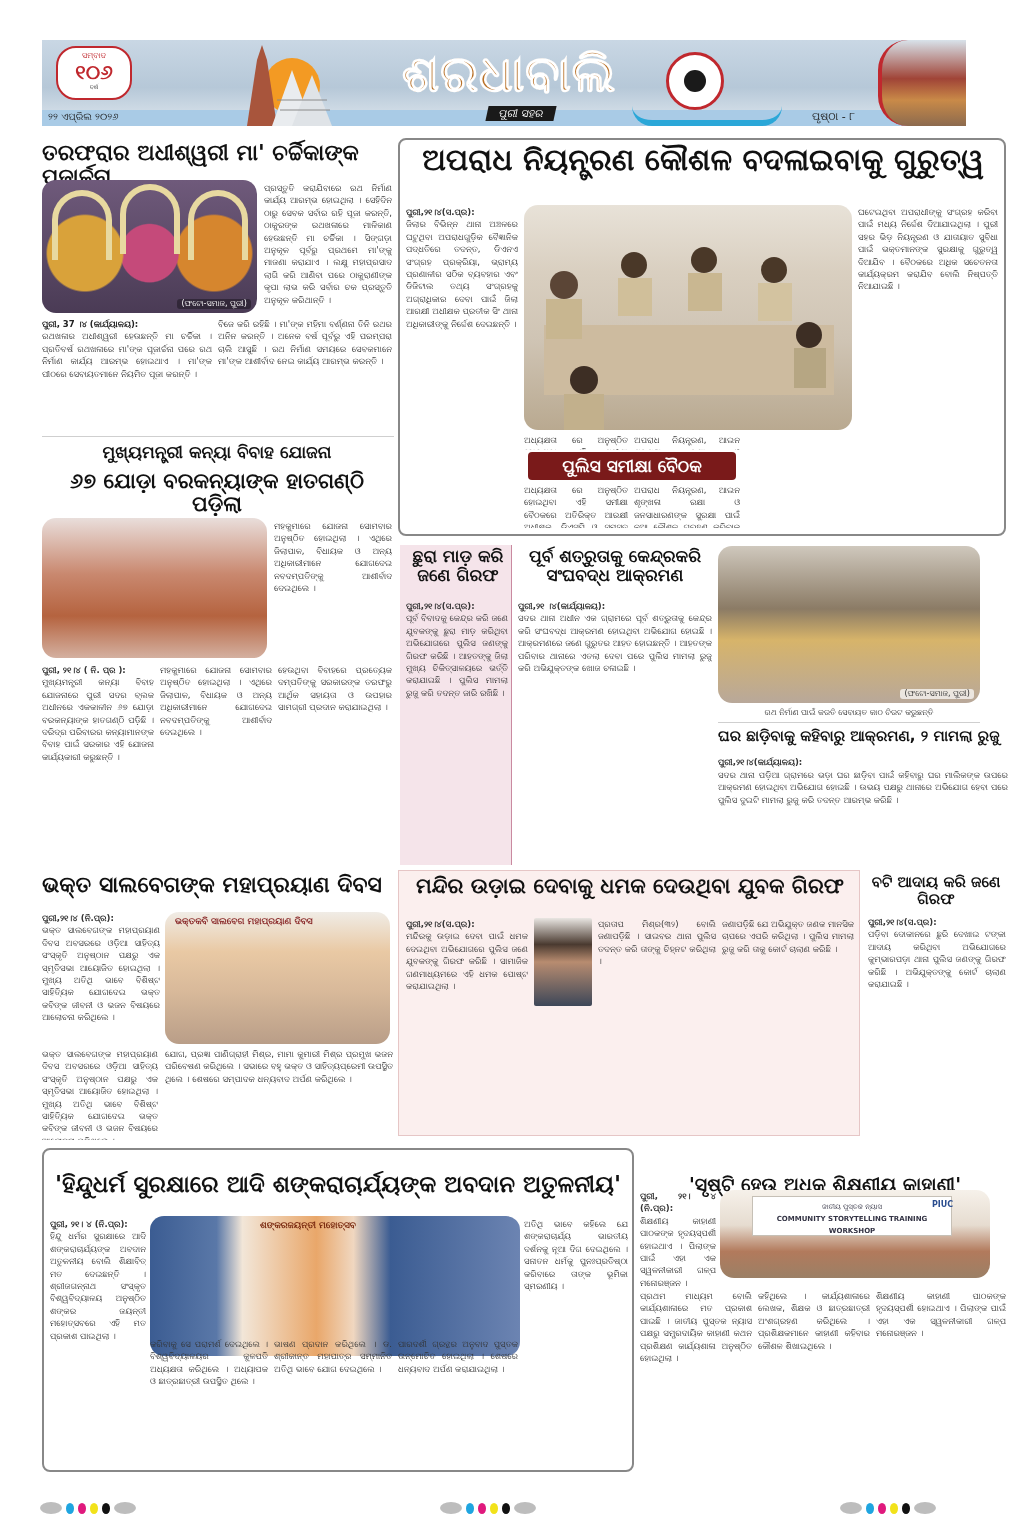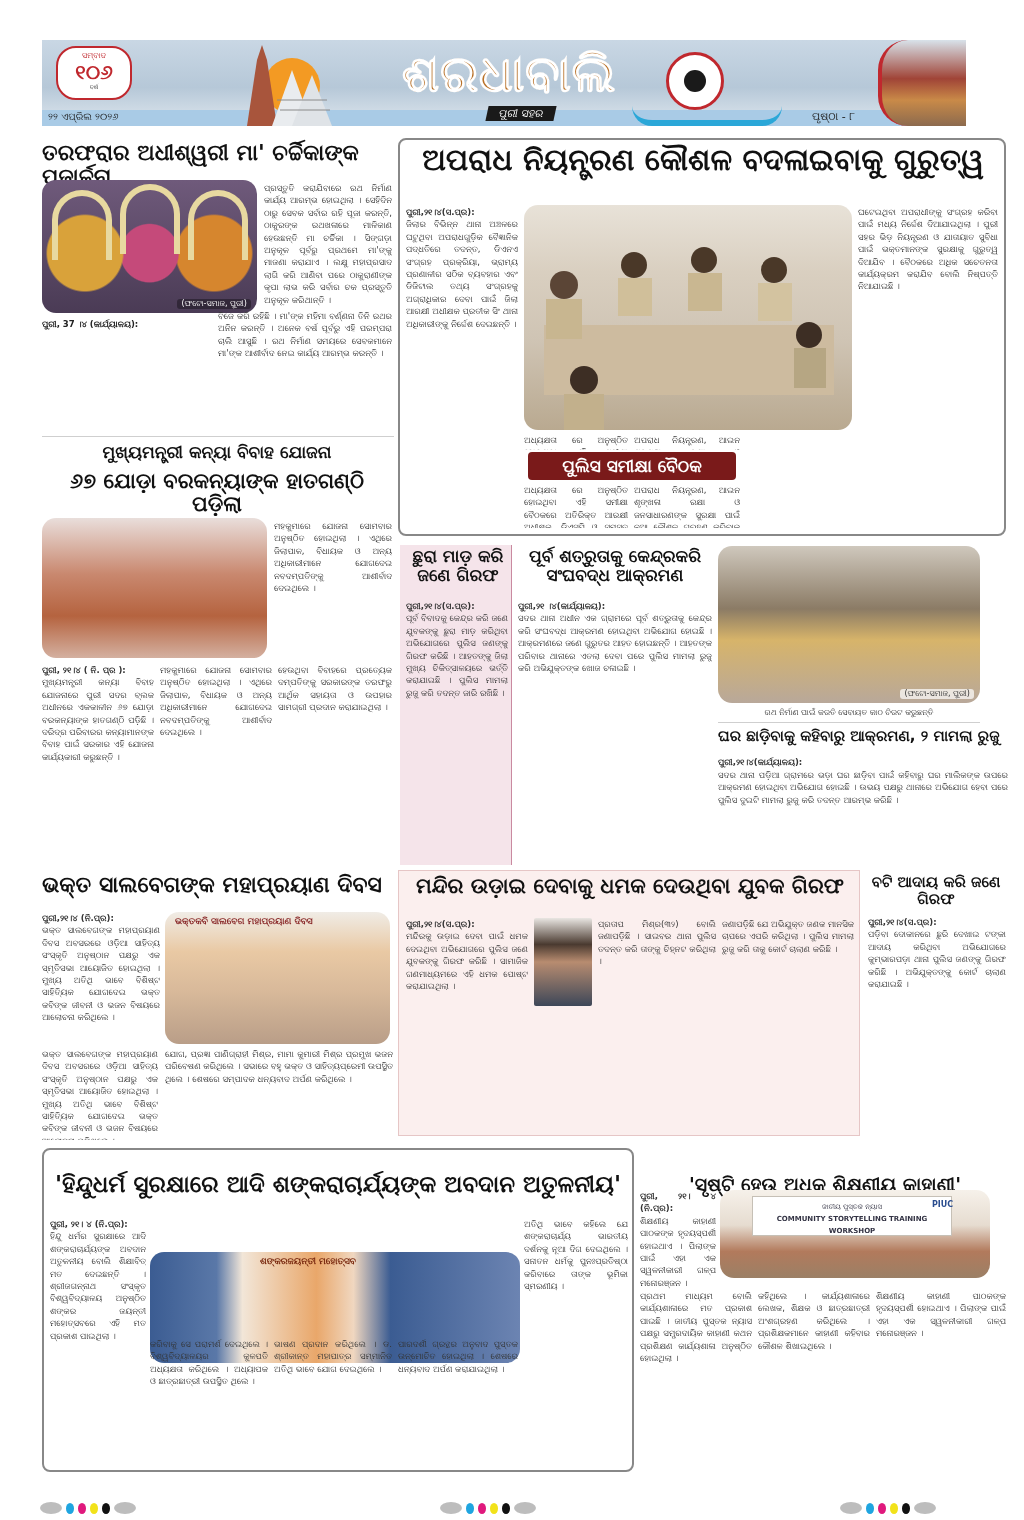--- a/index.html
+++ b/index.html
@@ -79,22 +79,22 @@
   .s9-box { position: absolute; left: 398px; top: 870px; width: 462px; height: 266px; background: #fbefee; border: 1px solid #e6c6c6; }
   .s9-head { position: absolute; left: 404px; top: 875px; width: 452px; font-size: 21px; text-align: center; }
   .s9-photo { left: 534px; top: 918px; width: 58px; height: 88px;
     background: linear-gradient(180deg, #e9e6e2 0%, #4a3a30 30%, #b88c70 50%, #3d4758 100%); border-radius: 2px; }
 
   .s10-head { position: absolute; left: 866px; top: 874px; width: 140px; font-size: 15px; text-align: center; }
 
   
   .s11-box { left: 42px; top: 1148px; width: 592px; height: 324px; }
   .s11-head { position: absolute; left: 48px; top: 1172px; width: 580px; font-size: 23px; text-align: center; }
-  .s11-photo { left: 150px; top: 1216px; width: 370px; height: 111px;
-    background: linear-gradient(90deg, #3b5c92 0%, #5a78a8 18%, #f2e6d8 25%, #e9a76a 45%, #f0d7c0 55%, #3b5c92 65%, #6c84b2 100%); margin-top: 36px; }
+  .s11-photo { left: 150px; top: 1216px; width: 370px; height: 140px;
+    background: linear-gradient(90deg, #3b5c92 0%, #5a78a8 18%, #f2e6d8 25%, #e9a76a 45%, #f0d7c0 55%, #3b5c92 65%, #6c84b2 100%); }
 
   .s12-head { position: absolute; left: 640px; top: 1174px; width: 370px; font-size: 19px; text-align: center; }
   .s12-photo { left: 720px; top: 1190px; width: 270px; height: 88px;
     background: linear-gradient(180deg, #f6f1ea 0%, #e6dcd0 40%, #b27a5c 70%, #9b8066 100%); }
   .s12-banner { position: absolute; left: 752px; top: 1196px; width: 200px; height: 40px; background: #fff; border: 1px solid #c6c0b6; font-size: 7px; color: #334; text-align: center; line-height: 12px; padding-top: 4px; }
 
   
   .reg { position: absolute; top: 1502px; display: flex; gap: 4px; align-items: center; }
   .reg .grey { width: 22px; height: 12px; background: #bdbdbd; border-radius: 50%; }
   .reg .dot { width: 8px; height: 11px; border-radius: 50%; }
@@ -130,22 +130,23 @@
 <h2 class="headline s1-head">ତରଫରାର ଅଧୀଶ୍ୱରୀ ମା' ଚର୍ଚ୍ଚିକାଙ୍କ ପୂଜାର୍ଚ୍ଚନା</h2>
 <div class="photo s1-photo">
   <div class="arch" style="left:10px"></div>
   <div class="arch" style="left:78px;top:4px"></div>
   <div class="arch" style="left:146px"></div>
   <span class="caption" style="right:6px;bottom:4px">(ଫଟୋ-ସମାଜ, ପୁରୀ)</span>
 </div>
 <div class="col body-text" style="left:264px;top:182px;width:128px;height:130px">ପ୍ରସ୍ତୁତି କରାଯିବାରେ ରଥ ନିର୍ମାଣ କାର୍ଯ୍ୟ ଆରମ୍ଭ ହୋଇଥିଲା । ସେହିଦିନ ଠାରୁ ସେବକ ସର୍ବାର ରହି ପୂଜା କରନ୍ତି, ଠାକୁରଙ୍କ ରଥଖଳାରେ ମାଳିକାଣ ହେଉଛନ୍ତି ମା ଚର୍ଚ୍ଚିକା । ସିଙ୍ଗଡ଼ା ଅନୁକୂଳ ପୂର୍ବରୁ ପ୍ରଥମେ ମା'ଙ୍କୁ ମାଜଣା କରାଯାଏ । ଲକ୍ଷୁ ମହାପ୍ରସାଦ ଲାଗି କରି ଆଣିବା ପରେ ଠାକୁରାଣୀଙ୍କ କୃପା ଲାଭ କରି ସର୍ବାର ଚକ ପ୍ରସ୍ତୁତି ଅନୁକୂଳ କରିଥାନ୍ତି ।</div>
 <div class="col" style="left:42px;top:318px;width:170px;height:112px">
   <div class="body-text" style="font-weight:bold;color:#222">ପୁରୀ, 37 ।୪ (କାର୍ଯ୍ୟାଳୟ):</div>
-</div>
-<div class="col body-text" style="left:218px;top:310px;width:174px;height:112px">ବିଜେ କରି ରହିଛି । ମା'ଙ୍କ ମହିମା ବର୍ଣ୍ଣନା ତିନି ରଥର ଅନିନ କରନ୍ତି । ଅନେକ ବର୍ଷ ପୂର୍ବରୁ ଏହି ପରମ୍ପରା ଚାଲି ଆସୁଛି । ରଥ ନିର୍ମାଣ ସମୟରେ ସେବକମାନେ ମା'ଙ୍କ ଆଶୀର୍ବାଦ ନେଇ କାର୍ଯ୍ୟ ଆରମ୍ଭ କରନ୍ତି ।</div>
+  <div class="body-text" style="height:98px">ରଥଖଳାର ଅଧୀଶ୍ୱରୀ ହେଉଛନ୍ତି ମା ଚର୍ଚ୍ଚିକା । ପ୍ରତିବର୍ଷ ରଥଖଳାରେ ମା'ଙ୍କ ପୂଜାର୍ଚ୍ଚନା ପରେ ରଥ ନିର୍ମାଣ କାର୍ଯ୍ୟ ଆରମ୍ଭ ହୋଇଥାଏ । ମା'ଙ୍କ ପୀଠରେ ସେବାୟତମାନେ ନିୟମିତ ପୂଜା କରନ୍ତି ।</div>
+</div>
+<div class="col body-text" style="left:218px;top:318px;width:174px;height:112px">ବିଜେ କରି ରହିଛି । ମା'ଙ୍କ ମହିମା ବର୍ଣ୍ଣନା ତିନି ରଥର ଅନିନ କରନ୍ତି । ଅନେକ ବର୍ଷ ପୂର୍ବରୁ ଏହି ପରମ୍ପରା ଚାଲି ଆସୁଛି । ରଥ ନିର୍ମାଣ ସମୟରେ ସେବକମାନେ ମା'ଙ୍କ ଆଶୀର୍ବାଦ ନେଇ କାର୍ଯ୍ୟ ଆରମ୍ଭ କରନ୍ତି ।</div>
 <div class="rule" style="left:42px;top:436px;width:352px;height:1px"></div>
 
 <div class="boxed s2-box"></div>
 <h2 class="headline s2-head">ଅପରାଧ ନିୟନ୍ତ୍ରଣ କୌଶଳ ବଦଳାଇବାକୁ ଗୁରୁତ୍ୱ</h2>
 <div class="col" style="left:406px;top:206px;width:112px;height:318px">
   <div class="body-text" style="font-weight:bold">ପୁରୀ,୨୧।୪(ସ.ପ୍ର):</div>
   <div class="body-text" style="height:300px">ଜିଲାର ବିଭିନ୍ନ ଥାନା ଅଞ୍ଚଳରେ ଘଟୁଥିବା ଅପରାଧଗୁଡ଼ିକ ବୈଜ୍ଞାନିକ ପଦ୍ଧତିରେ ତଦନ୍ତ, ଡିଏନଏ ସଂଗ୍ରହ ପ୍ରକ୍ରିୟା, ଭ୍ରାମ୍ୟ ପ୍ରଣାଳୀର ସଠିକ ବ୍ୟବହାର ଏବଂ ଡିଜିଟାଲ ତଥ୍ୟ ସଂଗ୍ରହକୁ ଅଗ୍ରାଧିକାର ଦେବା ପାଇଁ ଜିଲା ଆରକ୍ଷୀ ଅଧୀକ୍ଷକ ପ୍ରତୀକ ସିଂ ଥାନା ଅଧିକାରୀଙ୍କୁ ନିର୍ଦ୍ଦେଶ ଦେଇଛନ୍ତି ।</div>
 </div>
 <div class="photo s2-photo">
   <svg width="328" height="225" viewBox="0 0 328 225">

